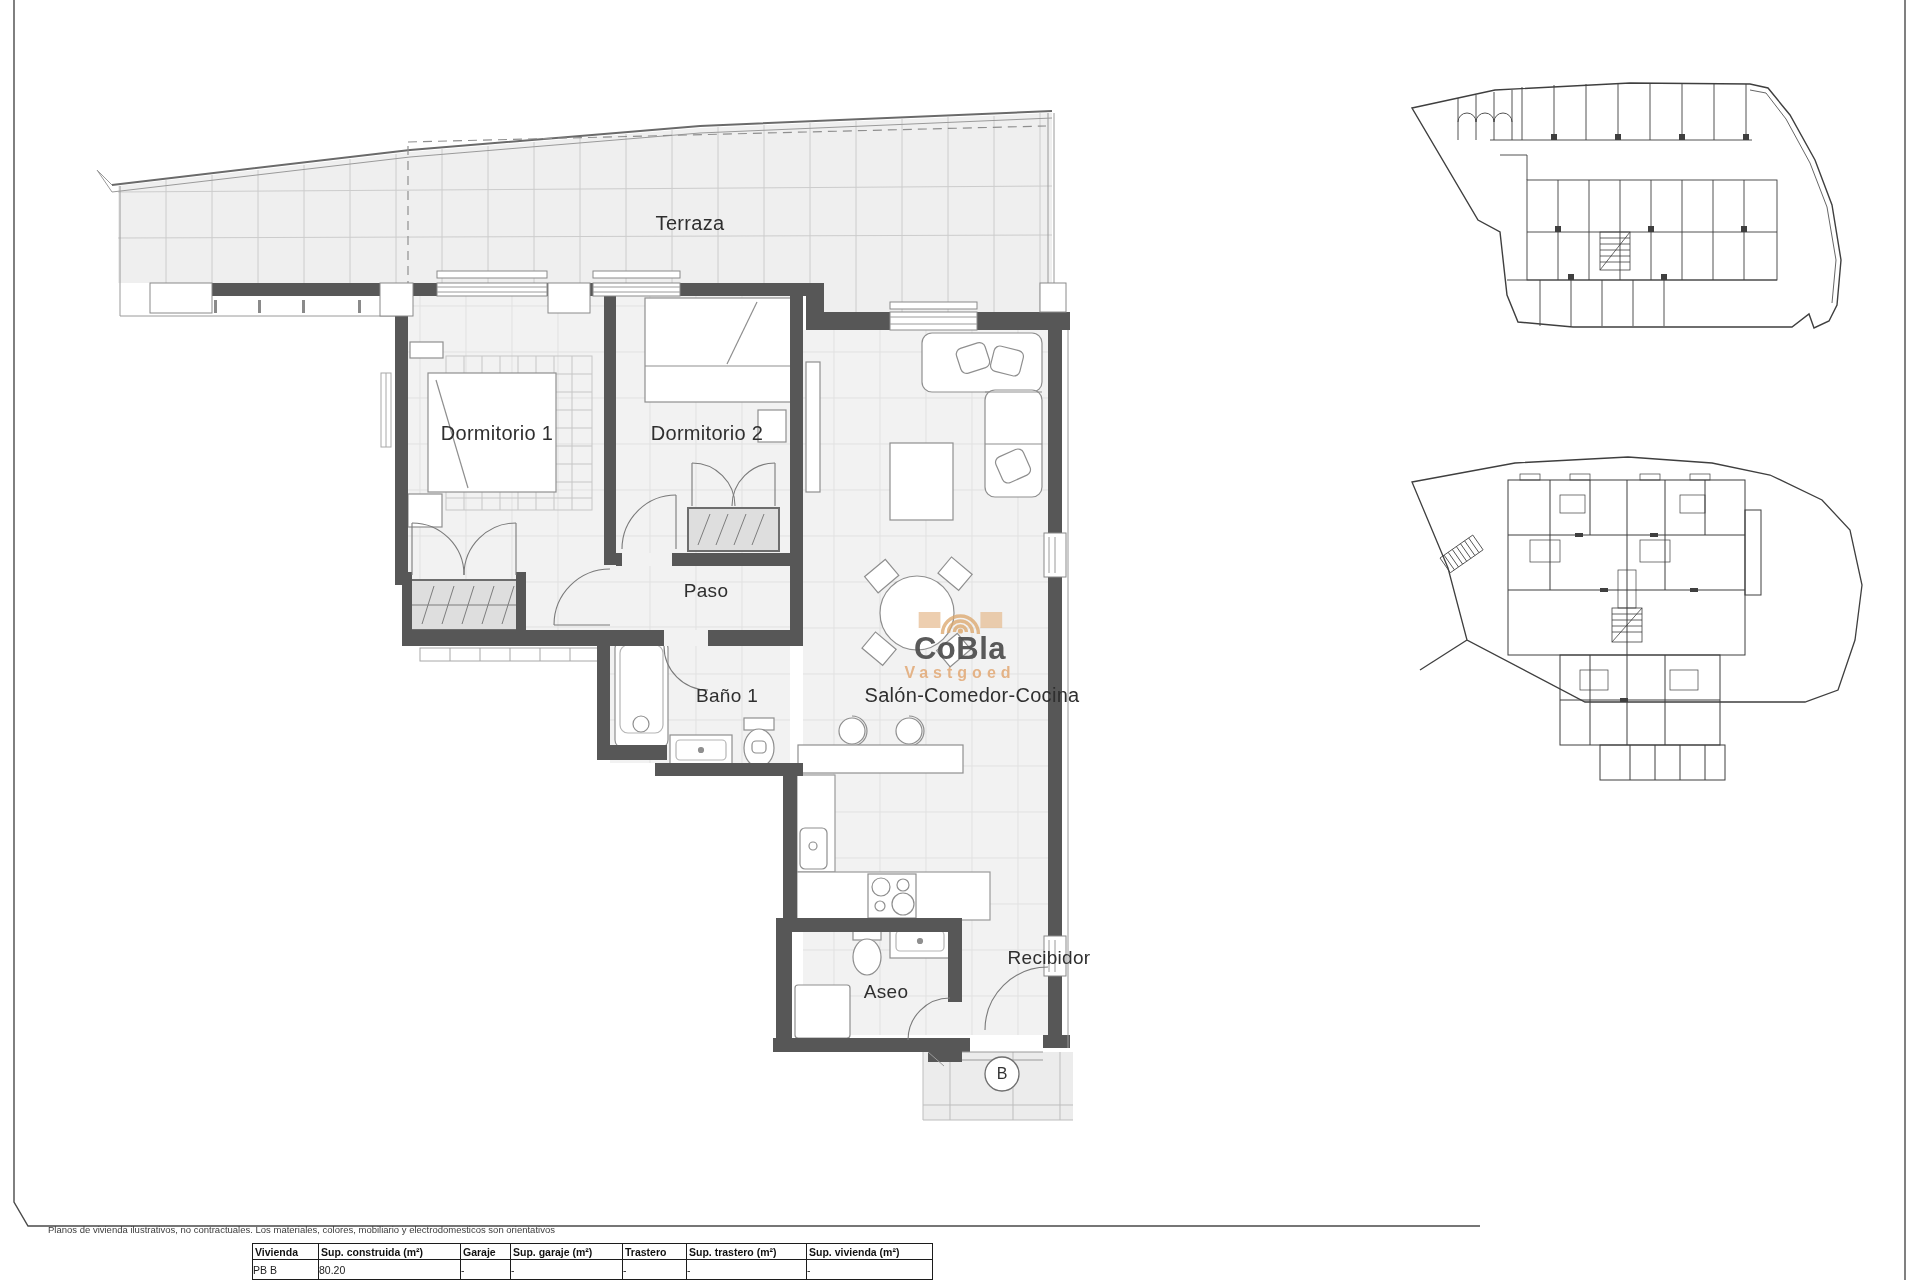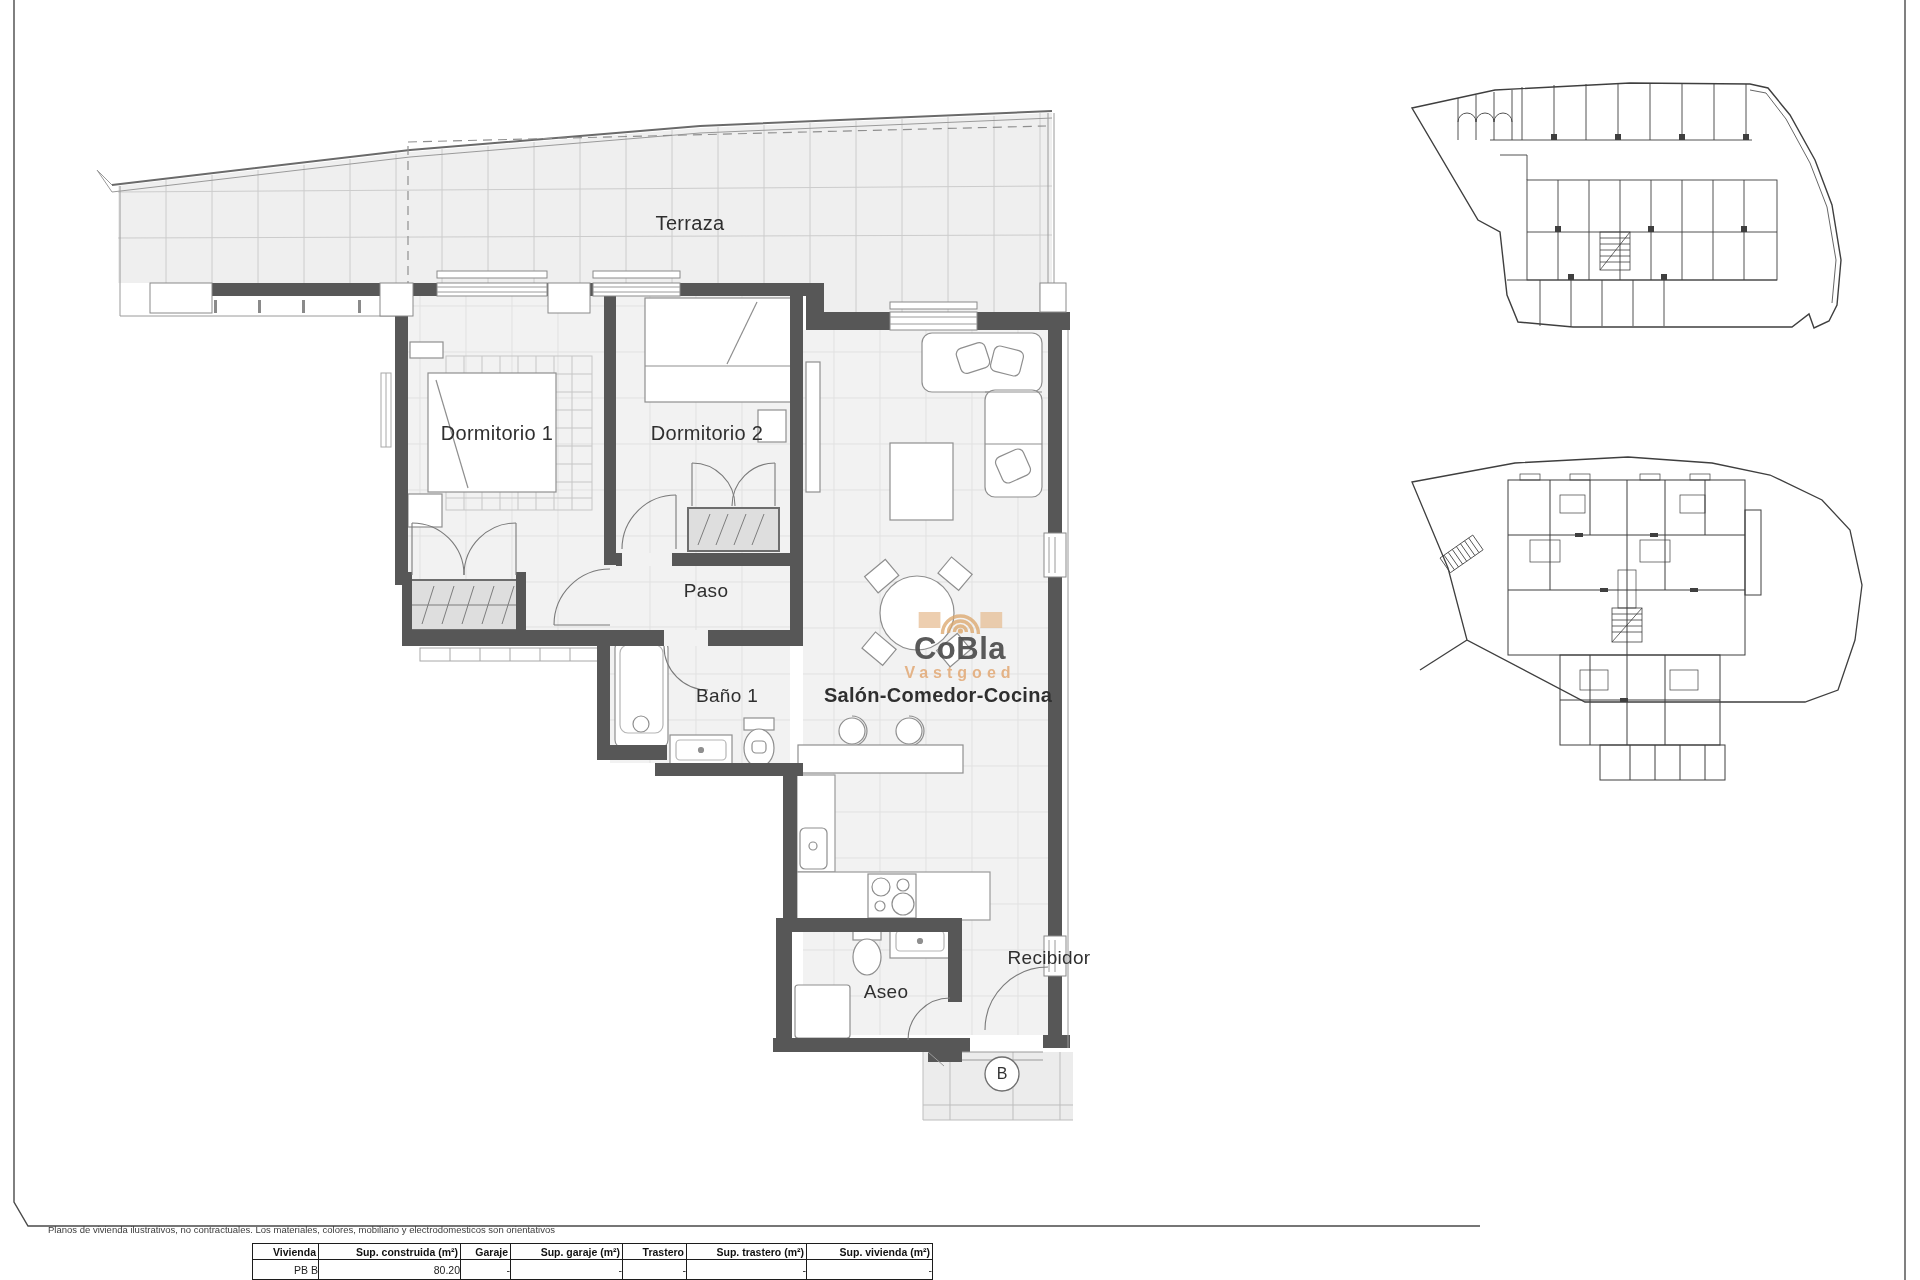--- a/index.html
+++ b/index.html
@@ -15,21 +15,21 @@
                       font-size:16px; color:#333; }
   
   .logo { position:absolute; left:960px; top:604px; transform:translateX(-50%);
           text-align:center; line-height:1; opacity:.92; }
   .logo-name { font-size:31px; font-weight:600; color:#4d4d4d; letter-spacing:.5px; margin-top:-4px; }
   .logo-sub  { font-size:16px; font-weight:600; color:#e3ae7e; letter-spacing:5px; margin-top:1px; }
   
   .disclaimer { position:absolute; left:48px; top:1211px; font-size:9.5px; color:#3c3c3c;margin-top:13px; }
   table.summary { position:absolute; left:252px; top:1243px; border-collapse:collapse;
                   table-layout:fixed; background:#fff; }
-  table.summary th, table.summary td { border:1px solid #1c1c1c; text-align:right;
+  table.summary th, table.summary td { border:1px solid #1c1c1c; text-align:left;
                   overflow:hidden; white-space:nowrap; }
   table.summary th { font-size:10.5px; font-weight:bold; height:16px; padding:1px 2px; color:#111;}
   table.summary td { font-size:10.5px; height:20px; color:#222; }
 </style>
 </head>
 <body>
 
 <div class="page">
 
 <svg class="drawing" width="1920" height="1280" viewBox="0 0 1920 1280">
@@ -477,21 +477,21 @@
       <rect x="230" y="258" width="8" height="4"></rect>
     </g>
   </g>
 </svg>
 
 <div class="room-label lbl-20" style="left:690px; top:223px;">Terraza</div>
 <div class="room-label lbl-20" style="left:497px; top:433px;">Dormitorio 1</div>
 <div class="room-label lbl-20" style="left:707px; top:433px;">Dormitorio 2</div>
 <div class="room-label lbl-19" style="left:706px; top:591px;">Paso</div>
 <div class="room-label lbl-19" style="left:727px; top:696px;">Baño 1</div>
-<div class="room-label lbl-20" style="left:938px; top:695px;font-weight:bold;">Salón-Comedor-Cocina</div>
+<div class="room-label lbl-20" style="left:972px; top:695px;">Salón-Comedor-Cocina</div>
 <div class="room-label lbl-19" style="left:886px; top:992px;">Aseo</div>
 <div class="room-label lbl-19" style="left:1005px; top:958px;margin-left:44px;">Recibidor</div>
 <div class="unit-badge-label" style="left:1002px; top:1074px;">B</div>
 
 <div class="logo">
   <svg width="84" height="30" viewBox="0 0 84 30">
     <rect x="0" y="8" width="22" height="16" fill="#e6bd92" opacity="0.8"></rect>
     <rect x="62" y="8" width="22" height="16" fill="#e6bd92" opacity="0.8"></rect>
     <g fill="none" stroke="#dca96f" stroke-width="3.4" opacity="0.85">
       <path d="M36,28 A6,6 0 0 1 48,28"></path>

